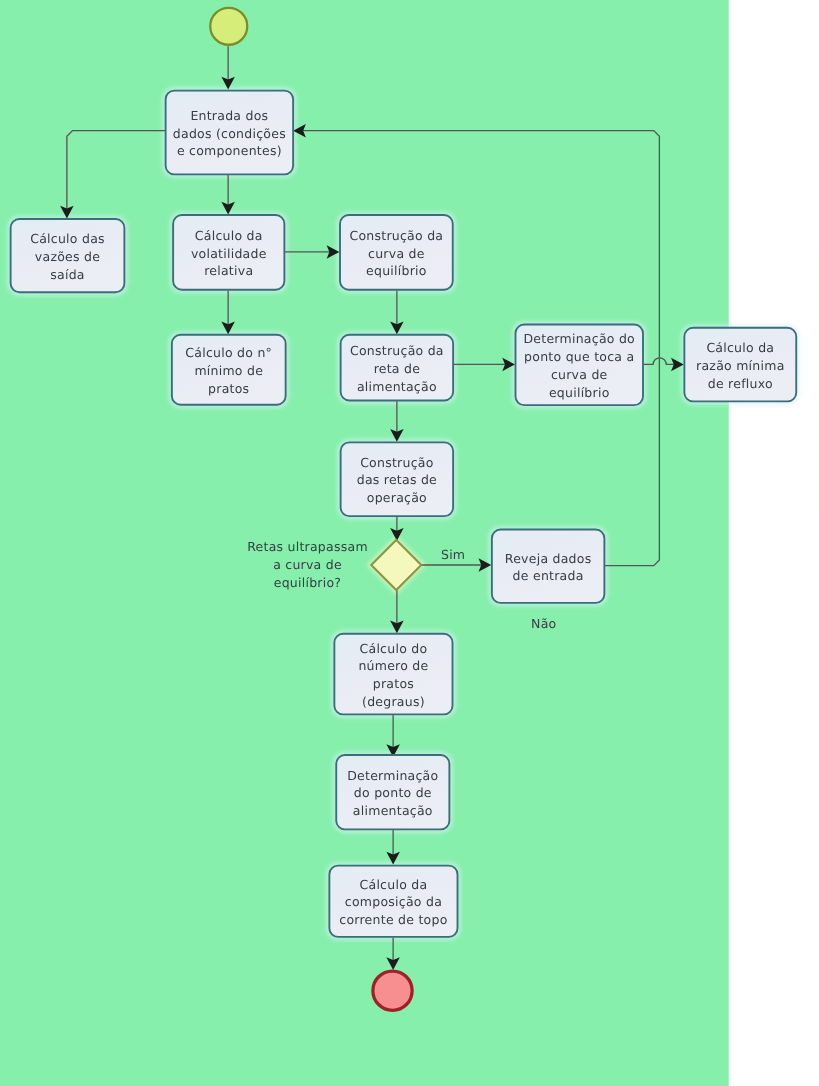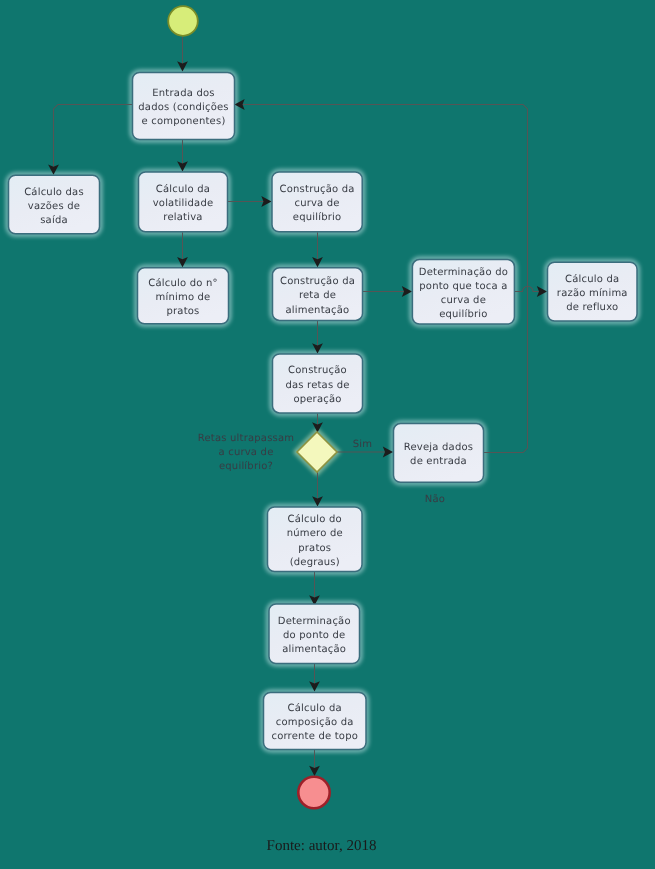--- a/index.html
+++ b/index.html
@@ -1,18 +1,18 @@
 <!DOCTYPE html>
 <html><head>
 <meta charset="utf-8">
 <title>Fluxograma</title>
 <style>
   html,body{margin:0;padding:0;background:#ffffff;}
   body{width:655px;height:869px;overflow:hidden;font-family:"DejaVu Sans",sans-serif;}
-  #stage{position:relative;width:655px;height:869px;background:#0f766e;-webkit-font-smoothing:antialiased;text-rendering:geometricPrecision;}
+  #stage{position:relative;width:583px;height:869px;background:#86efac;-webkit-font-smoothing:antialiased;text-rendering:geometricPrecision;}
   svg.flow{position:absolute;left:0;top:0;width:655px;height:869px;}
   .nodelabel{font-family:"DejaVu Sans",sans-serif;font-size:10px;letter-spacing:0.2px;fill:#383c44;}
   .edgelabel{font-family:"DejaVu Sans",sans-serif;font-size:10px;letter-spacing:0.2px;fill:#383c44;}
   .caption{position:absolute;left:0;width:643px;text-align:center;font-family:"Liberation Serif",serif;font-size:15px;color:#1a1a1a;}
 </style>
 </head>
 <body>
 
 <div id="stage">
   <svg class="flow" id="flowsvg" viewBox="0 0 655 869">
@@ -110,14 +110,13 @@
         <rect x="269" y="604" width="90.5" height="59.5" rx="7" ry="7" fill="url(#boxgrad)" stroke="#3a6d7d" stroke-width="1.5"></rect>
         <text x="314.25" text-anchor="middle" class="nodelabel"><tspan x="314.25" y="623.75">Determinação</tspan><tspan x="314.25" y="637.95">do ponto de</tspan><tspan x="314.25" y="652.15">alimentação</tspan></text>
         <rect x="263.5" y="692.5" width="102.5" height="57" rx="7" ry="7" fill="url(#boxgrad)" stroke="#3a6d7d" stroke-width="1.5"></rect>
         <text x="314.75" text-anchor="middle" class="nodelabel"><tspan x="314.75" y="711">Cálculo da</tspan><tspan x="314.75" y="725.2">composição da</tspan><tspan x="314.75" y="739.4">corrente de topo</tspan></text>
         <circle cx="314" cy="792.5" r="15.7" fill="#f78e90" stroke="#9e2029" stroke-width="2.6"></circle>
         <text x="246" text-anchor="middle" class="edgelabel"><tspan x="246" y="441">Retas ultrapassam</tspan><tspan x="246" y="455.2">a curva de</tspan><tspan x="246" y="469.4">equilíbrio?</tspan></text>
         <text x="362.5" y="447" text-anchor="middle" class="edgelabel">Sim</text>
         <text x="435" y="502" text-anchor="middle" class="edgelabel">Não</text>
       </g>
     </svg>
-  <div class="caption" style="top: 838px;">Fonte: autor, 2018</div>
 </div>
 
 </body></html>

